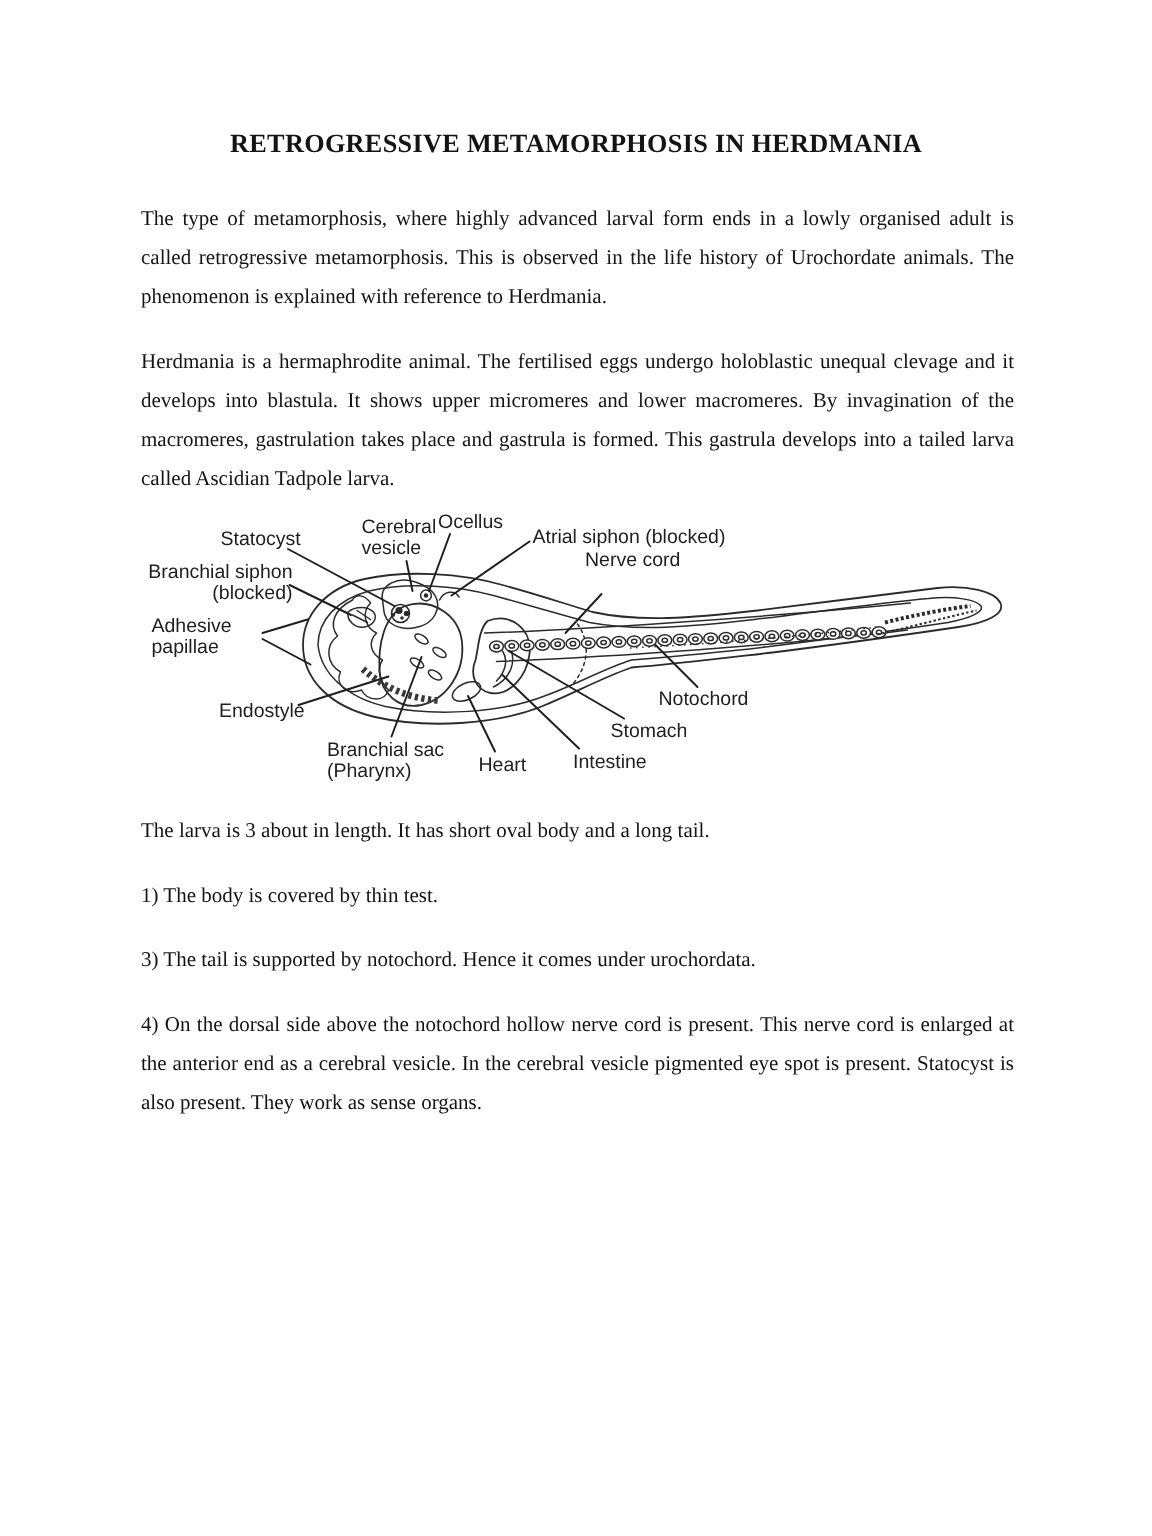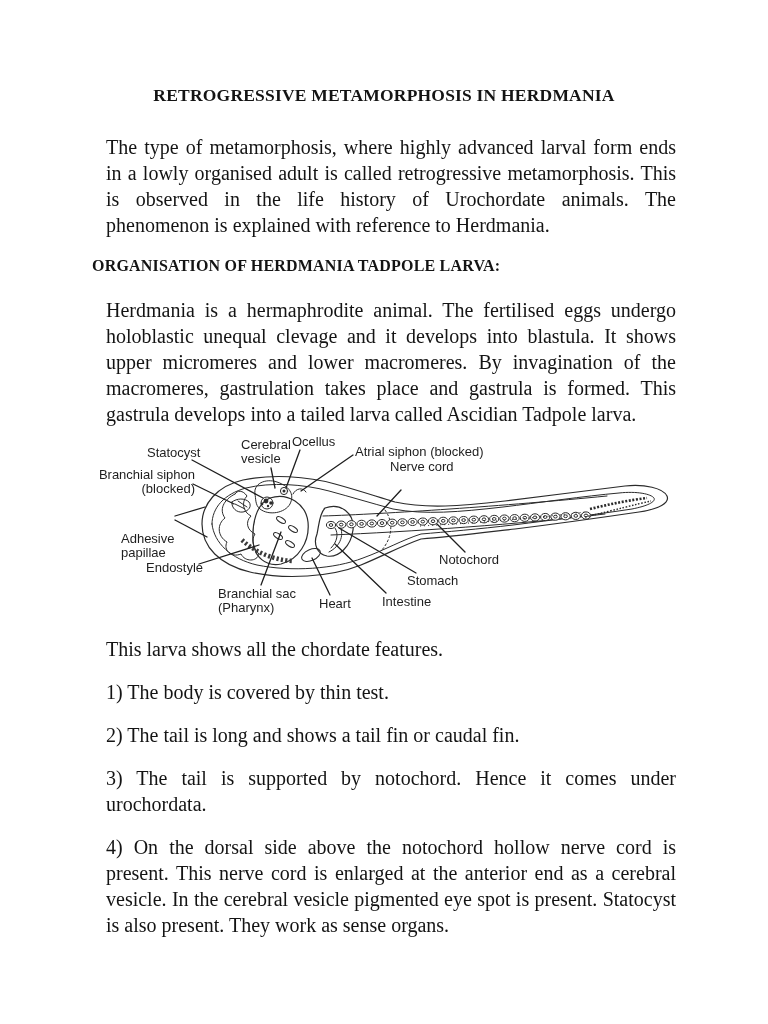--- a/index.html
+++ b/index.html
@@ -11,21 +11,21 @@
     background:#ffffff;
     font-family:"Liberation Serif", serif;
     color:#141414;
     overflow:hidden;
   }
   .doc-title{
     font-size:17.5px;line-height:22px;font-weight:bold;
     text-align:center;margin:0 0 28px 0;letter-spacing:.2px;
   }
   .para{
-    font-size:20px;line-height:26px;margin:0 0 17px 14px;
+    font-size:14px;line-height:26px;margin:0 0 17px 2px;
     text-align:justify;
   }
   .section-heading{
     font-size:16px;line-height:21px;font-weight:bold;
     margin:2px 0 21px 0;letter-spacing:.2px;
   }
   .diagram{
     position:relative;
     width:600px;height:190px;
     margin:-12px 0 14px -7px;
@@ -45,21 +45,20 @@
 </style>
 </head>
 <body>
 
 <div class="page">
 
   <h1 class="doc-title">RETROGRESSIVE METAMORPHOSIS IN HERDMANIA</h1>
 
   <p class="para">The type of metamorphosis, where highly advanced larval form ends in a lowly organised adult is called retrogressive metamorphosis. This is observed in the life history of Urochordate animals. The phenomenon is explained with reference to Herdmania.</p>
 
-  <h2 class="section-heading">ORGANISATION OF HERDMANIA TADPOLE LARVA:</h2>
 
   <p class="para">Herdmania is a hermaphrodite animal. The fertilised eggs undergo holoblastic unequal clevage and it develops into blastula. It shows upper micromeres and lower macromeres. By invagination of the macromeres, gastrulation takes place and gastrula is formed. This gastrula develops into a tailed larva called Ascidian Tadpole larva.</p>
 
   <div class="diagram">
     <svg width="600" height="190" viewBox="0 0 600 190">
 
       <path class="stroke" d="M117,92
         C117,72 132,54 158,48
         C186,42 222,44 250,52
         C272,58 290,64 310,70
@@ -230,30 +229,29 @@
     </svg>
 
     <div class="dlabel" style="left:62px;top:14px;">Statocyst</div>
     <div class="dlabel lbl-center" style="left:156px;top:6px;width:60px;">Cerebral
 vesicle</div>
     <div class="dlabel" style="left:207px;top:3px;">Ocellus</div>
     <div class="dlabel" style="left:270px;top:13px;">Atrial siphon (blocked)</div>
     <div class="dlabel lbl-right" style="left:8px;top:36px;width:102px;">Branchial siphon
 (blocked)</div>
     <div class="dlabel" style="left:305px;top:28px;">Nerve cord</div>
-    <div class="dlabel lbl-center" style="left:36px;top:72px;width:56px;margin-top:28px;">Adhesive
+    <div class="dlabel lbl-center" style="left:16px;top:72px;width:56px;">Adhesive
 papillae</div>
     <div class="dlabel" style="left:61px;top:129px;">Endostyle</div>
     <div class="dlabel lbl-center" style="left:133px;top:155px;width:86px;">Branchial sac
 (Pharynx)</div>
     <div class="dlabel" style="left:234px;top:165px;">Heart</div>
     <div class="dlabel" style="left:297px;top:163px;">Intestine</div>
     <div class="dlabel" style="left:322px;top:142px;">Stomach</div>
     <div class="dlabel" style="left:354px;top:121px;text-align:right;">Notochord</div>
   </div>
 
-  <p class="para">This larva shows all the chordate features.</p>
+  <p class="para">The larva is 3 about  in length. It has short oval body and a long tail.</p>
   <p class="para">1) The body is covered by thin test.</p>
-  <p class="para">2) The tail is long and shows a tail fin or caudal fin.</p>
   <p class="para">3) The tail is supported by notochord. Hence it comes under urochordata.</p>
   <p class="para">4) On the dorsal side above the notochord hollow nerve cord is present. This nerve cord is enlarged at the anterior end as a cerebral vesicle. In the cerebral vesicle pigmented eye spot is present. Statocyst is also present. They work as sense organs.</p>
 
 </div>
 
 </body></html>

